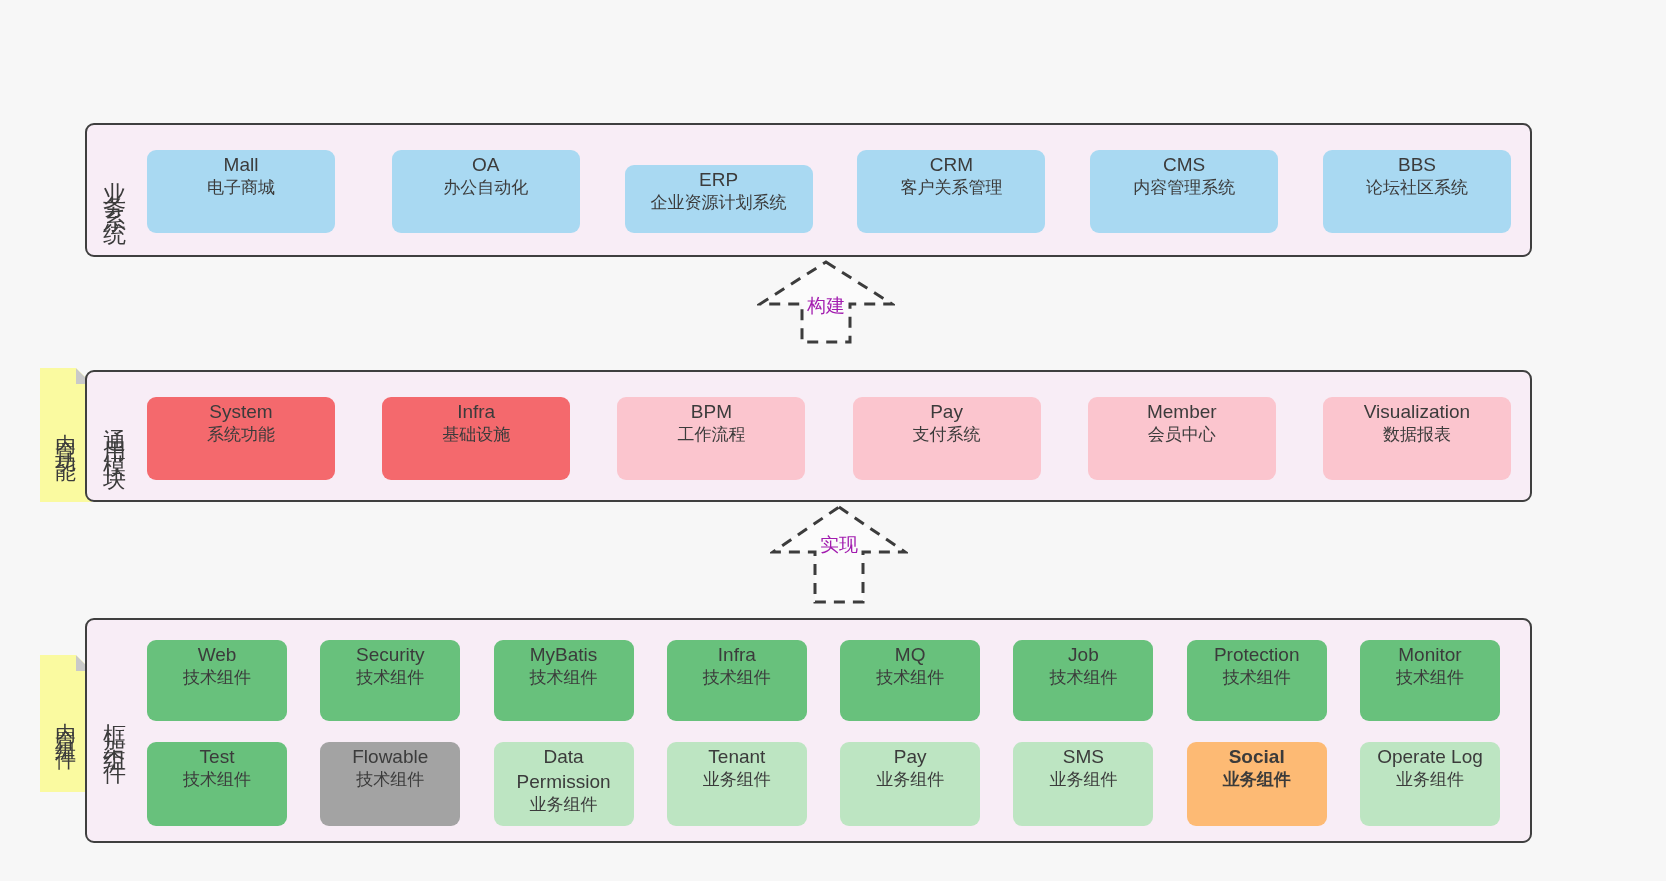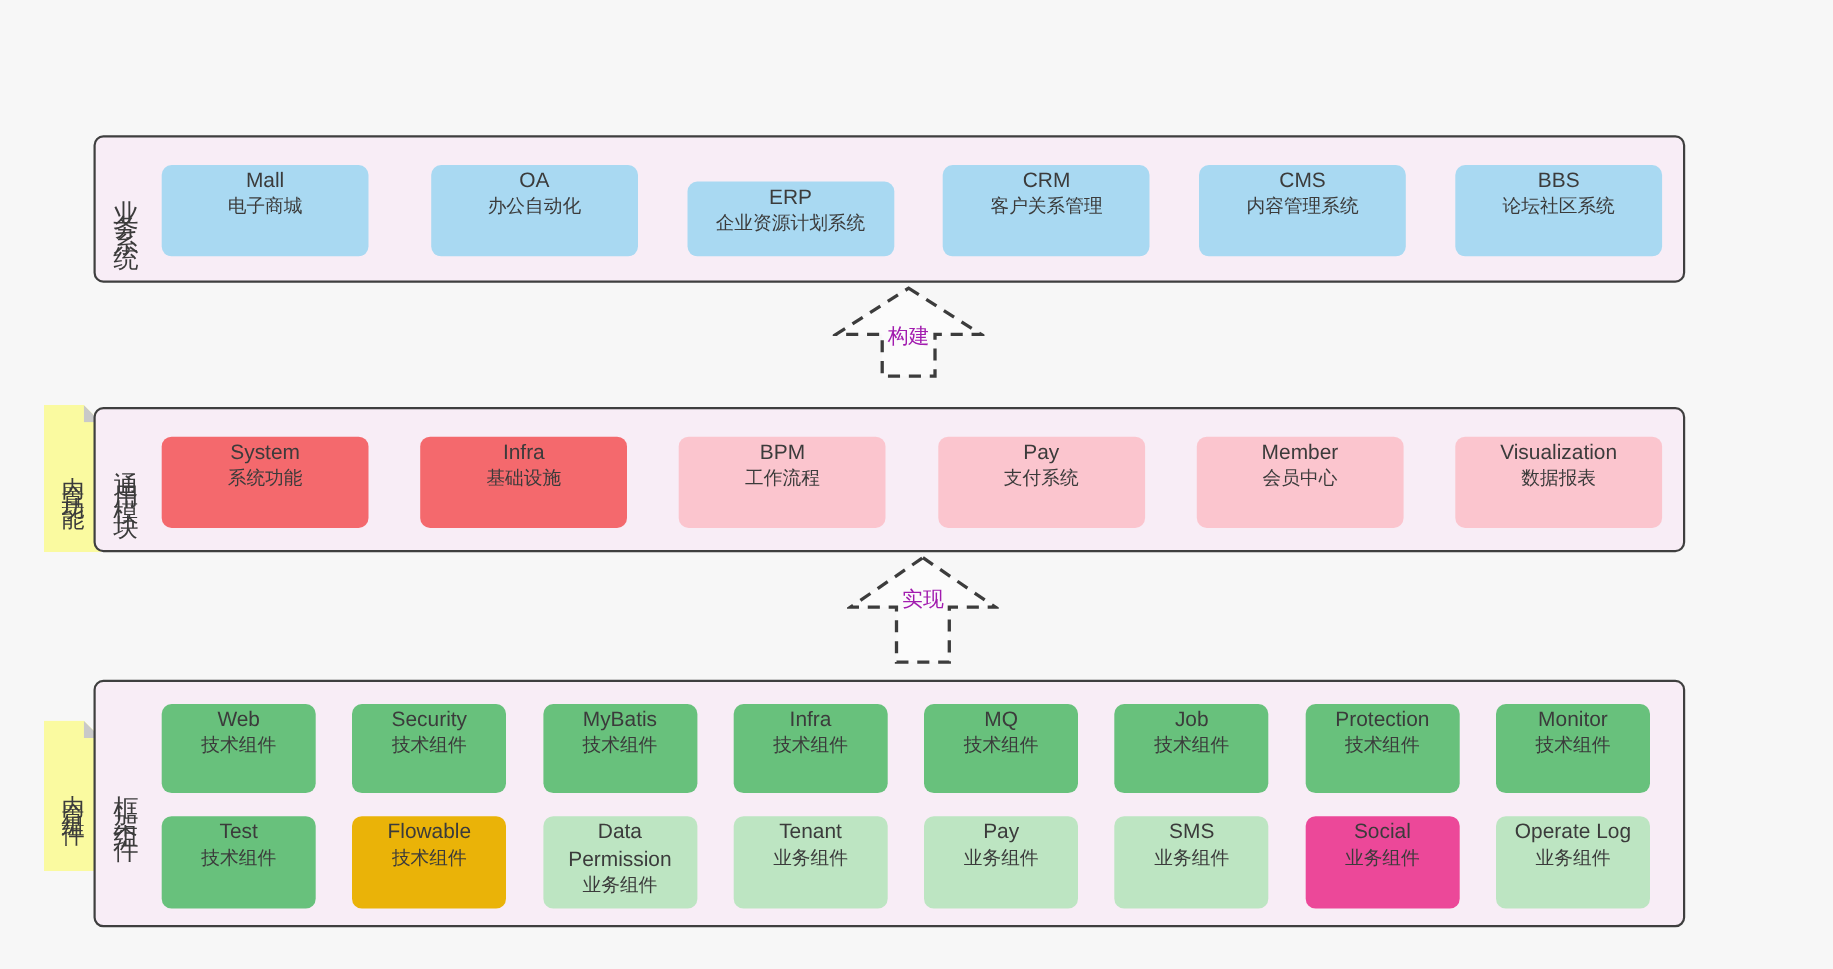--- a/index.html
+++ b/index.html
@@ -248,41 +248,41 @@
         <div class="box-name">Monitor</div>
         <div class="box-sub">技术组件</div>
       </div>
     </div>
 
     <div class="row row-b3b">
       <div class="box w140 c-green" style="background-color: rgb(104, 193, 124);">
         <div class="box-name">Test</div>
         <div class="box-sub">技术组件</div>
       </div>
-      <div class="box w140 c-green" style="background-color: #eab308;">
+      <div class="box w140 c-green" style="background-color: #a3a3a3;">
         <div class="box-name">Flowable</div>
         <div class="box-sub">技术组件</div>
       </div>
       <div class="box w140 c-greenlight" style="background-color: rgb(189, 229, 194);">
         <div class="box-name">Data Permission</div>
         <div class="box-sub">业务组件</div>
       </div>
       <div class="box w140 c-greenlight" style="background-color: rgb(189, 229, 194);">
         <div class="box-name">Tenant</div>
         <div class="box-sub">业务组件</div>
       </div>
       <div class="box w140 c-greenlight" style="background-color: rgb(189, 229, 194);">
         <div class="box-name">Pay</div>
         <div class="box-sub">业务组件</div>
       </div>
       <div class="box w140 c-greenlight" style="background-color: rgb(189, 229, 194);">
         <div class="box-name">SMS</div>
         <div class="box-sub">业务组件</div>
       </div>
-      <div class="box w140 c-greenlight" style="background-color: #ec4899;">
+      <div class="box w140 c-greenlight" style="background-color: #fdba74; font-weight: bold;">
         <div class="box-name">Social</div>
         <div class="box-sub">业务组件</div>
       </div>
       <div class="box w140 c-greenlight" style="background-color: rgb(189, 229, 194);">
         <div class="box-name">Operate Log</div>
         <div class="box-sub">业务组件</div>
       </div>
     </div>
   </div>
 

